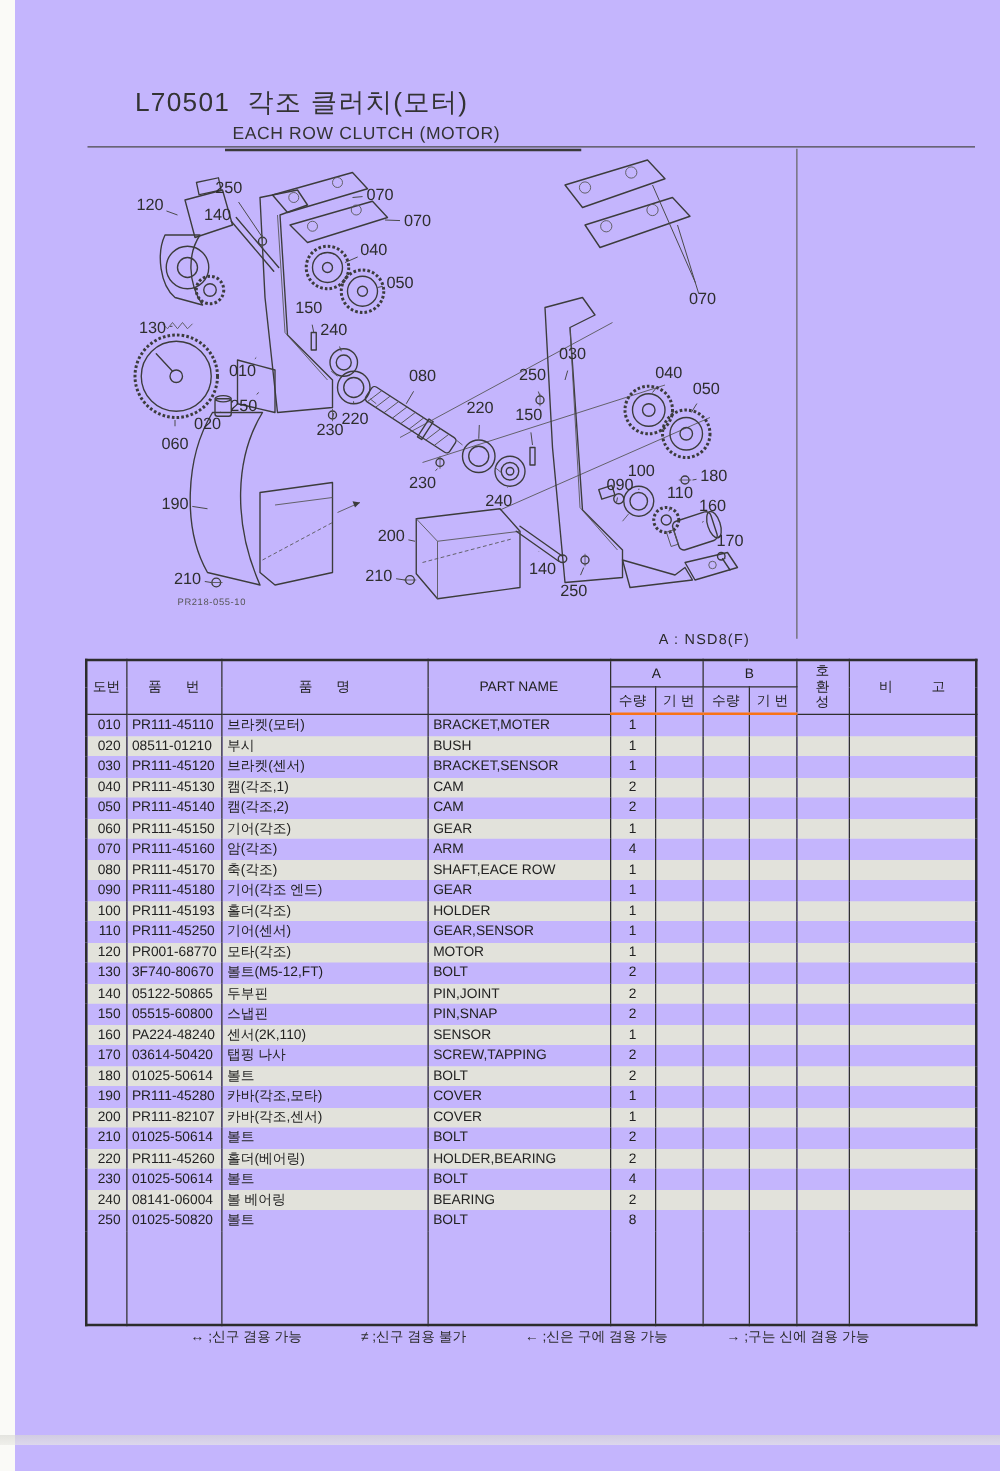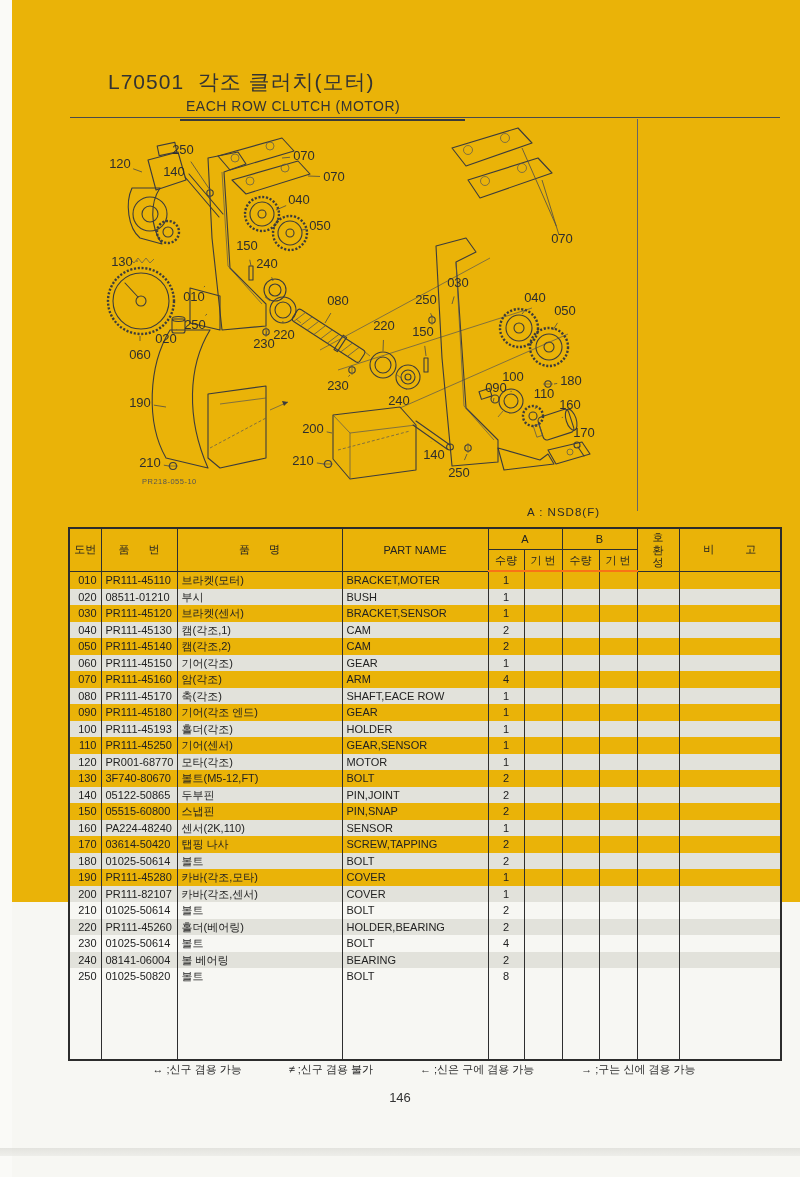--- a/index.html
+++ b/index.html
@@ -4,21 +4,21 @@
 <style>
   html,body{margin:0;padding:0;}
   body{
     width:800px;height:1177px;
     background:#f7f7f3;
     font-family:"Liberation Sans", sans-serif;
     color:#2a2a2a;
     position:relative;
     overflow:hidden;
   }
-  .sheet{position:absolute;left:0;top:0;width:800px;height:902px;background:#eab308;}
+  .sheet{position:absolute;left:0;top:0;width:800px;height:1177px;background:#c4b5fd;}
   .edge-left{position:absolute;left:0;top:0;width:12px;height:1177px;background:#fafaf7;}
   .scan-bottom{position:absolute;left:0;top:1148px;width:800px;height:8px;
     background:linear-gradient(#d8d8d3,#e9e9e4);opacity:.65;}
 
   
   .title-ko{position:absolute;left:108px;top:68px;font-size:21px;letter-spacing:1px;color:#333;}
   .title-en{position:absolute;left:186px;top:98px;font-size:14px;letter-spacing:.5px;color:#333;}
   .rule-full{position:absolute;left:70px;top:117px;width:710px;height:0;border-top:1.4px solid #4a4a4a;}
   .rule-sub{position:absolute;left:180px;top:119px;width:285px;height:2px;background:#3a3a3a;}
   .diagram-right-border{position:absolute;left:637px;top:119px;width:0;height:392px;border-left:1px solid #666;}
@@ -670,15 +670,14 @@
       </tbody>
   </table>
 
   <div class="legend">
     <span>↔ ;신구 겸용 가능</span>
     <span>≠ ;신구 겸용 불가</span>
     <span>← ;신은 구에 겸용 가능</span>
     <span>→ ;구는 신에 겸용 가능</span>
   </div>
 
-  <div class="page-number">146</div>
   <div class="scan-bottom"></div>
 </div>
 
 </body></html>

